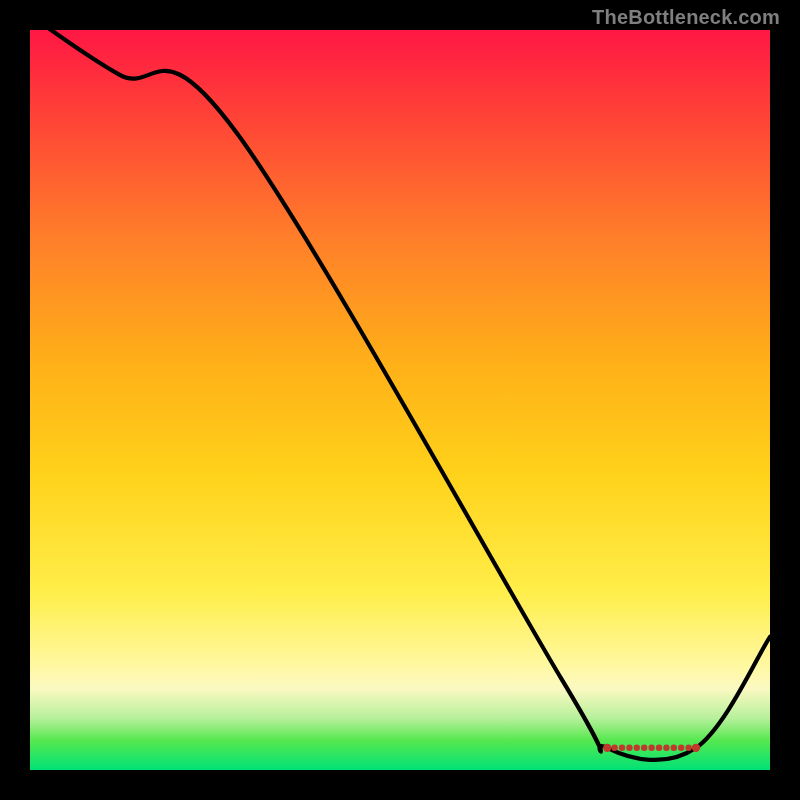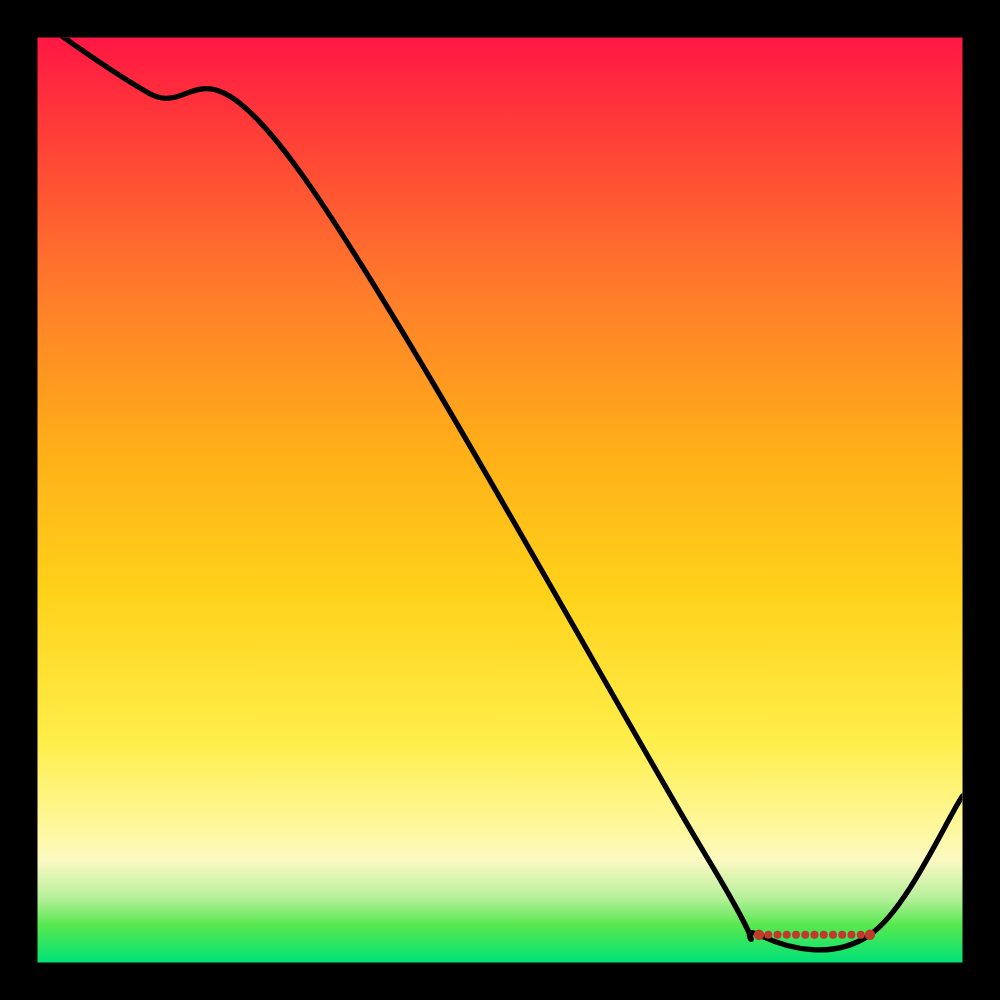--- a/index.html
+++ b/index.html
@@ -28,20 +28,21 @@
     user-select: none;
   }
   svg {
     display: block;
   }
 </style>
 </head>
 <body>
 <div class="container">
 
+<div class="watermark">TheBottleneck.com</div>
 
 <svg id="chart-svg" width="800" height="800" viewBox="0 0 800 800">
   <defs>
     <linearGradient id="bgGrad" x1="0" y1="1" x2="0" y2="0">
 
     <stop offset="0.00%" stop-color="#00e277"></stop>
           <stop offset="4.00%" stop-color="#56e84f"></stop>
           <stop offset="7.00%" stop-color="#b7f09b"></stop>
           <stop offset="11.00%" stop-color="#fbf9c2"></stop>
           <stop offset="14.00%" stop-color="#fff8a2"></stop>

